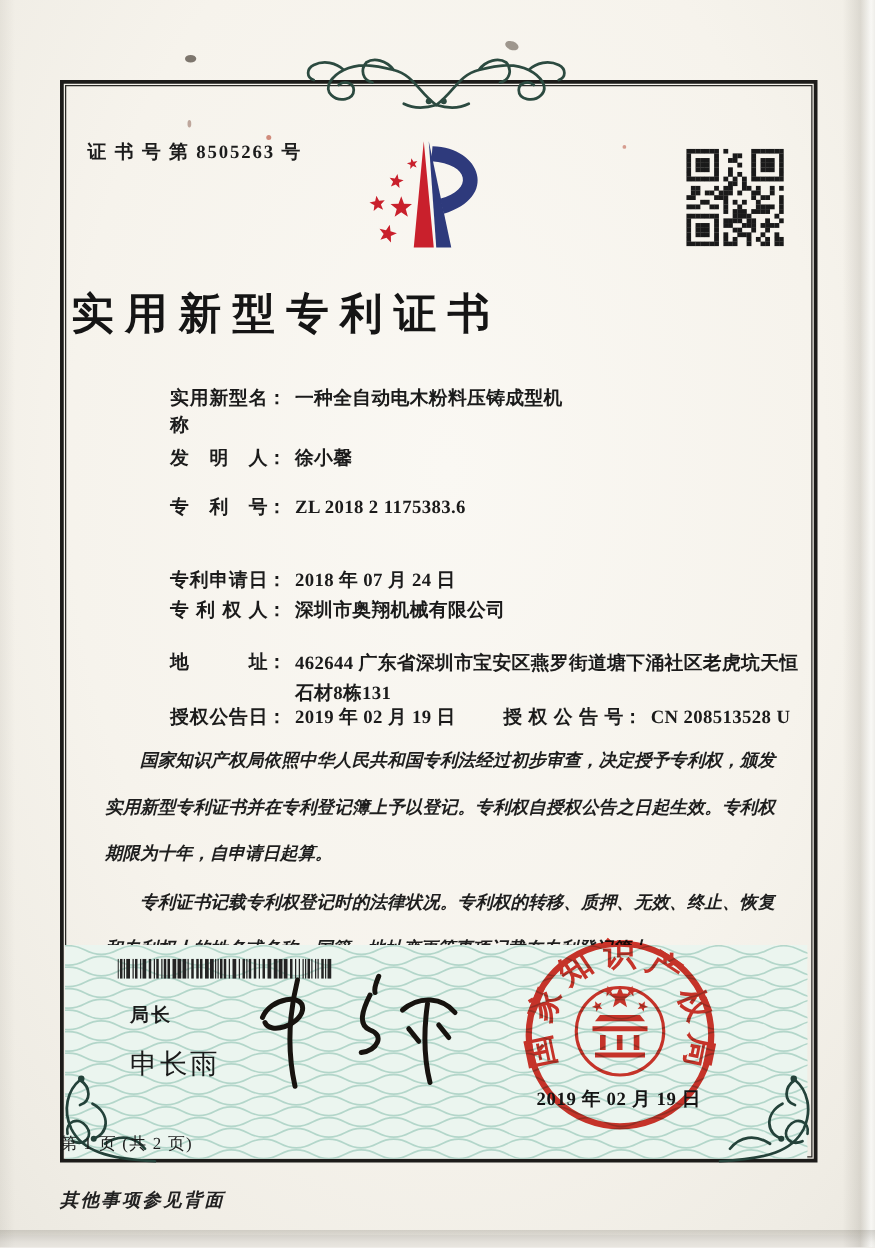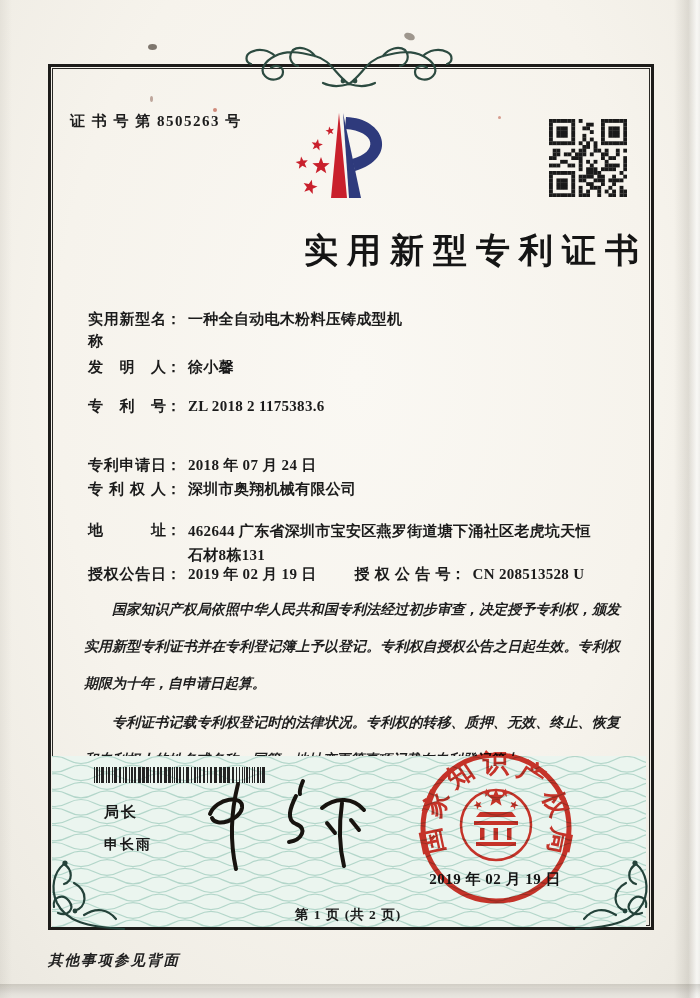--- a/index.html
+++ b/index.html
@@ -26,53 +26,53 @@
   }
   .frame::after{
     content:"";position:absolute;inset:1px;border:1px solid #2a2926;
   }
 
   .cert-no{
     position:absolute;left:70px;top:112px;
     font-size:15px;font-weight:600;color:#1c1c1c;letter-spacing:1.5px;white-space:pre;
   }
   .title{
-    position:absolute;left:48px;top:228px;width:600px;text-align:right;
+    position:absolute;left:48px;top:228px;width:600px;text-align:left;
     font-size:34px;font-weight:700;color:#151515;letter-spacing:9px;text-indent:9px;
   }
 
   .frow{
     position:absolute;left:88px;display:flex;align-items:flex-start;
     font-size:15px;font-weight:700;color:#1b1b1b;line-height:22px;
   }
-  .flabel{display:inline-block;width:78px;text-align:justify;text-align-last:justify;white-space:normal;}
+  .flabel{display:inline-block;width:78px;text-align:justify;text-align-last:justify;white-space:normal;margin-left:48px;}
   .flabel-wide{display:inline-block;width:96px;text-align:justify;text-align-last:justify;}
   .fcolon{display:inline-block;margin:0 2px 0 0;}
   .fvalue{display:inline-block;margin-left:5px;letter-spacing:.3px;}
   .fvalue-wrap{max-width:418px;line-height:24px;}
 
   .paras{
     position:absolute;left:84px;top:591px;width:536px;
     font-size:14px;line-height:37px;font-style:italic;font-weight:600;
     color:#1e1e1e;text-align:justify;
   }
   .paras p{margin:0 0 2px 0;text-indent:2em;}
 
   .band{position:absolute;left:52px;top:756px;width:594px;height:171px;z-index:1;}
   .page-info{
-    position:absolute;left:48px;top:906px;width:600px;text-align:center;
-    font-size:13.5px;font-weight:700;color:#1b1b1b;z-index:3;letter-spacing:1px;
+    position:absolute;left:48px;top:906px;width:600px;
+    font-size:13.5px;font-weight:400;color:#1b1b1b;z-index:3;letter-spacing:1px;
   }
   .back-note{
     position:absolute;left:48px;top:951px;width:600px;text-align:left;
     font-size:14.5px;font-style:italic;font-weight:700;color:#222;letter-spacing:2px;
   }
 
   .official-title{position:absolute;left:104px;top:803px;font-size:15px;font-weight:700;color:#1a1a1a;z-index:3;letter-spacing:2px;}
-  .official-name{position:absolute;left:104px;top:836px;font-size:14px;font-weight:700;color:#1a1a1a;z-index:3;letter-spacing:2px;}
+  .official-name{position:absolute;left:104px;top:836px;font-size:22px;font-weight:400;color:#1a1a1a;z-index:3;letter-spacing:2px;}
 
   .barcode{position:absolute;left:94px;top:767px;z-index:3;}
   .signature{position:absolute;left:190px;top:776px;z-index:3;}
   .seal{position:absolute;left:416px;top:748px;z-index:3;mix-blend-mode:multiply;}
   .seal-date{
     position:absolute;left:414px;top:870px;width:162px;text-align:center;z-index:4;
     font-size:15px;font-weight:700;color:#141414;letter-spacing:.5px;white-space:pre;
   }
 
   .logo{position:absolute;left:283px;top:108px;}

